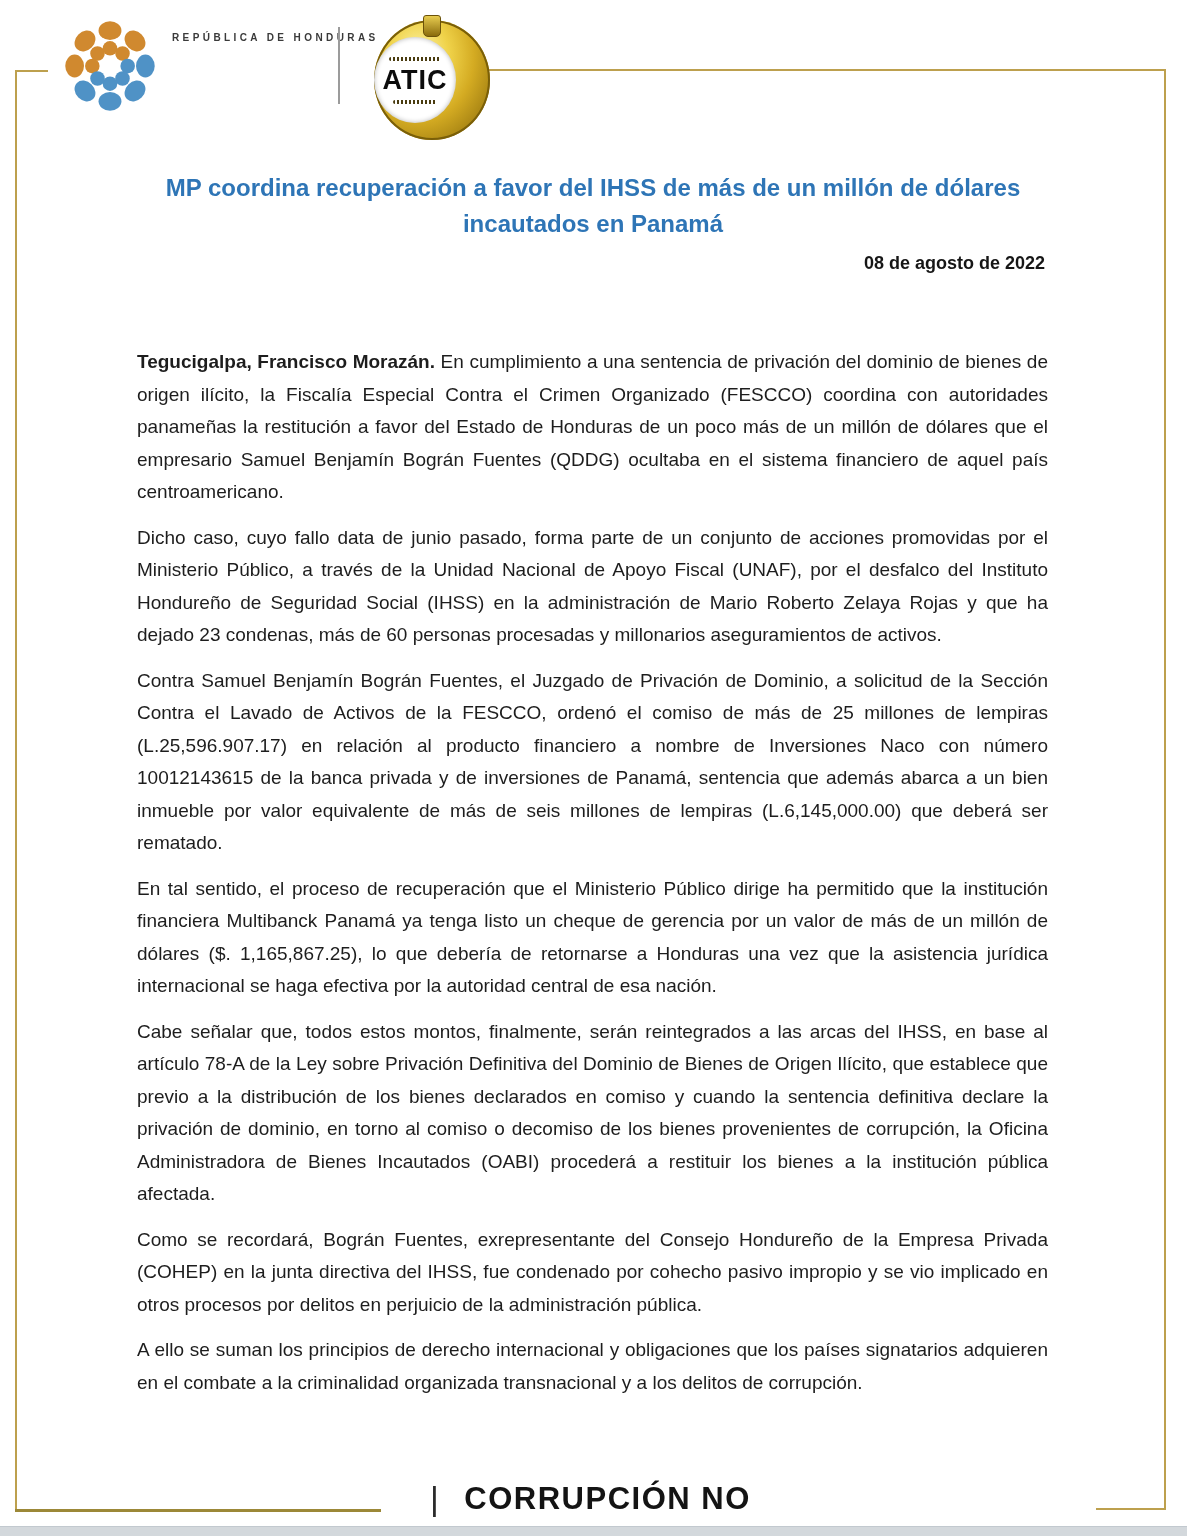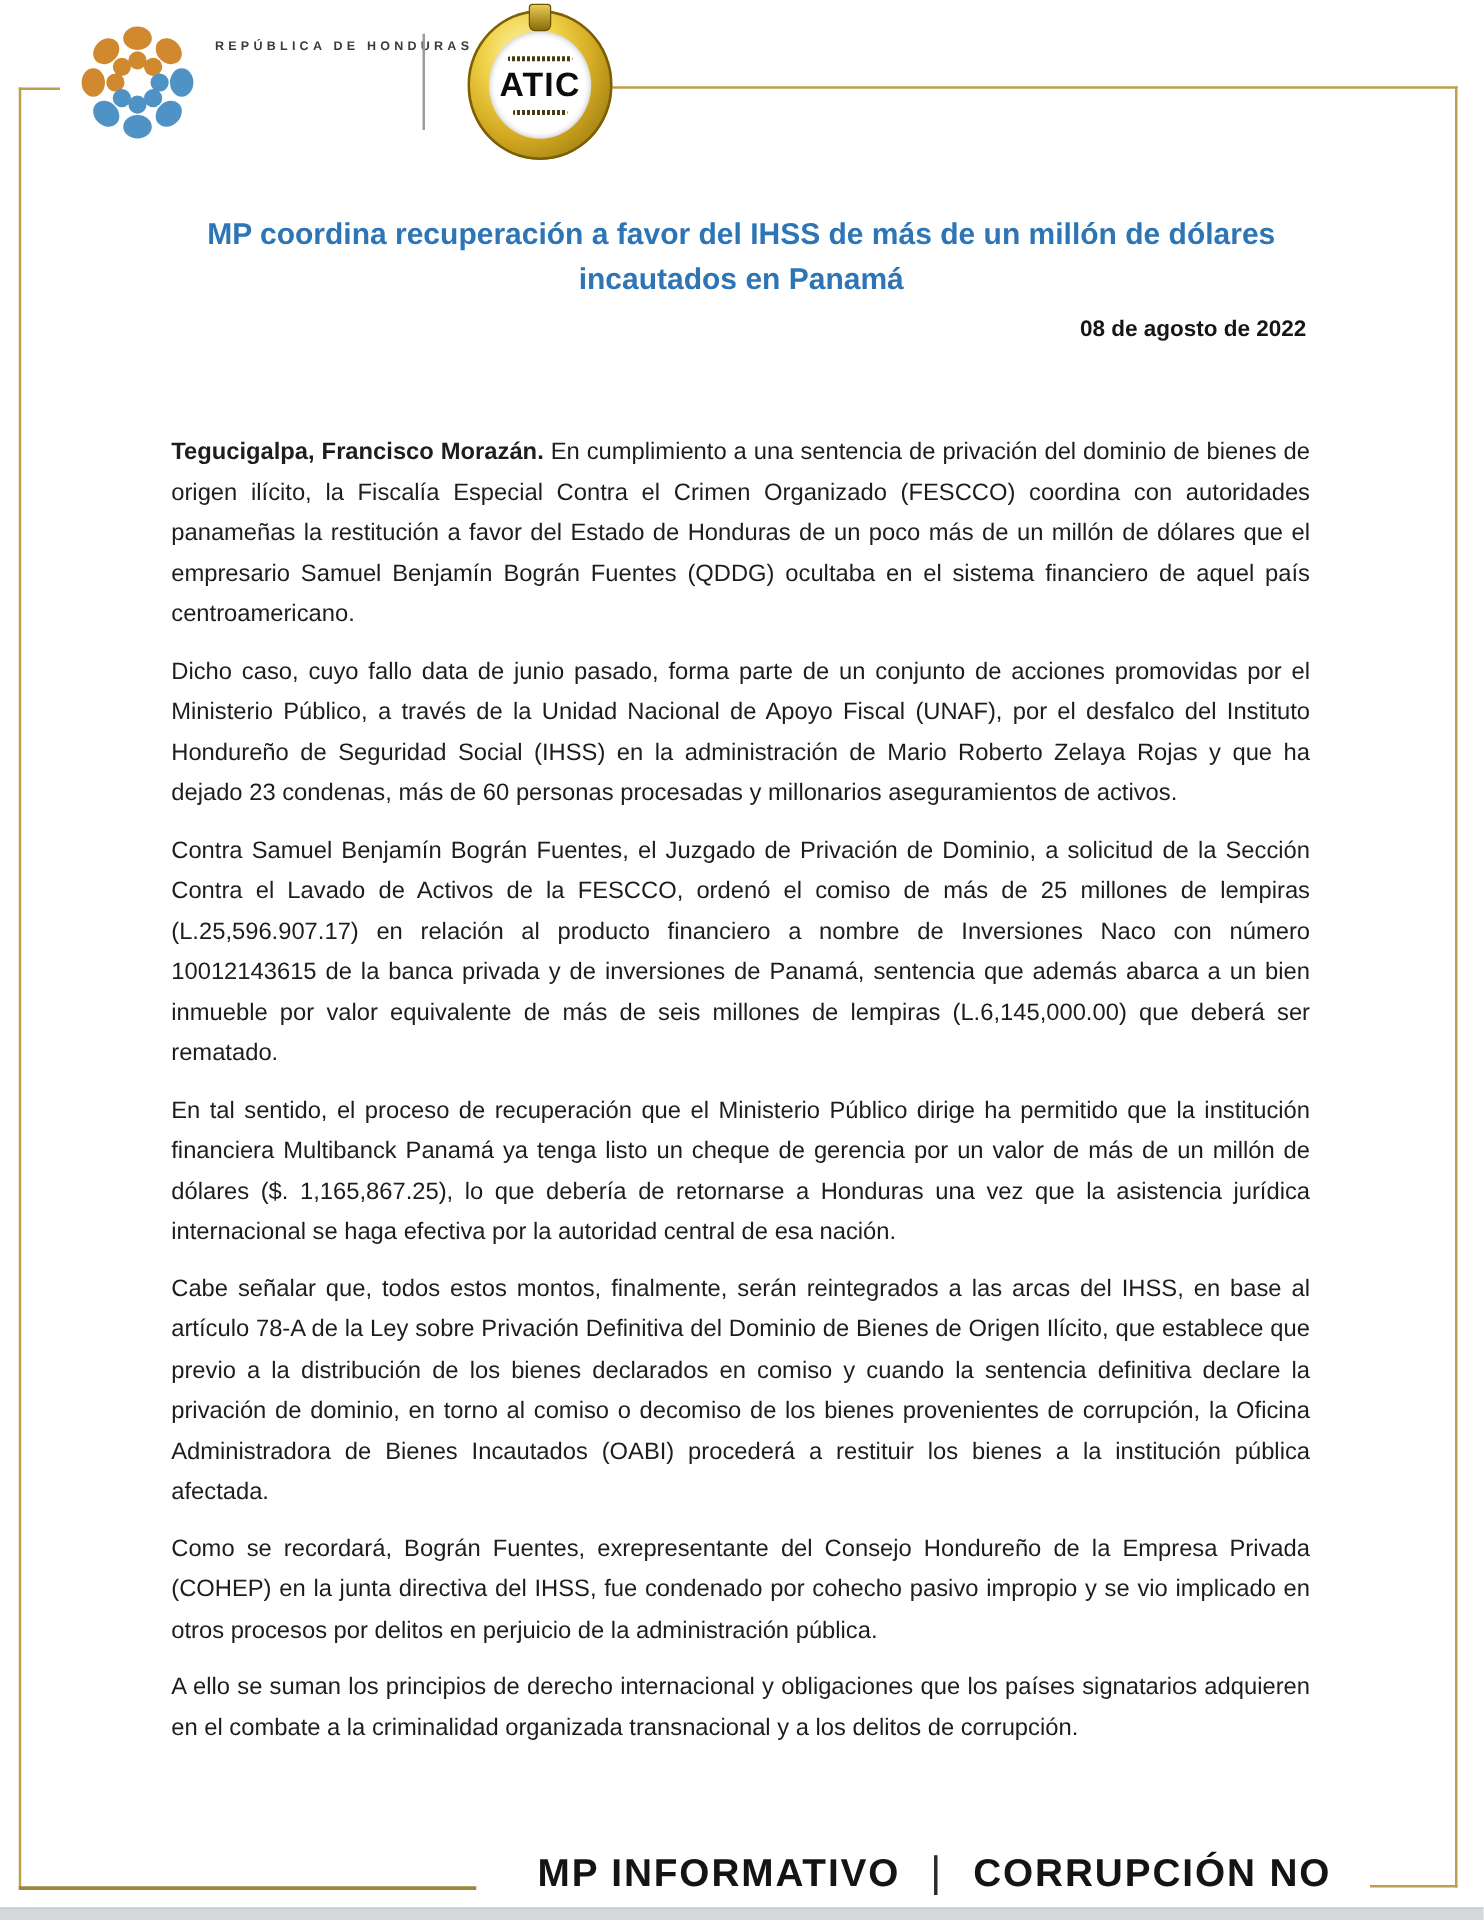--- a/index.html
+++ b/index.html
@@ -23,25 +23,25 @@
   .frame-br-h   { left: 1096px; top: 1508px; width: 70px;  height: 2px; }
 
   
   .mp-icon { position: absolute; left: 58px; top: 14px; width: 104px; height: 104px; }
   .mp-text { position: absolute; left: 172px; top: 26px; }
   .mp-line { font-size: 36px; line-height: 37px; font-weight: 700; color: #151515; letter-spacing: 0.5px; }
   .mp-sub  { margin-top: 6px; font-size: 10px; font-weight: 700; letter-spacing: 3.4px; color: #3a3a3a; }
   .logo-divider { position: absolute; left: 338px; top: 27px; width: 2px; height: 77px; background: #9b9b9b; }
 
   .atic-badge {
-    position: absolute; left: 374px; top: 8px; width: 116px; height: 120px;
+    position: absolute; left: 374px; top: 20px; width: 116px; height: 120px;
     border-radius: 50%;
     background: radial-gradient(ellipse at 38% 30%, #fdf6b0 0%, #f0d34a 30%, #d4ab22 55%, #9c7a10 85%, #876708 100%);
     box-shadow: inset 0 0 0 2px #7a5f08;
-    display: flex; align-items: center; justify-content: center;
+    display: flex; align-items: center; 
   }
   .atic-inner {
     width: 82px; height: 86px; border-radius: 50%;
     background: #ffffff;
     box-shadow: inset 0 0 5px rgba(0,0,0,0.3);
     display: flex; flex-direction: column; align-items: center; justify-content: center; gap: 4px;
   }
   .atic-label { font-size: 27px; font-weight: 800; letter-spacing: 1px; color: #0c0c0c; }
   .atic-micro {
     width: 52px; height: 4px; border-radius: 2px;
@@ -161,18 +161,17 @@
   <p><strong>Tegucigalpa, Francisco Morazán.</strong><span> En cumplimiento a una sentencia de privación del dominio de bienes de origen ilícito, la Fiscalía Especial Contra el Crimen Organizado (FESCCO) coordina con autoridades panameñas la restitución a favor del Estado de Honduras de un poco más de un millón de dólares que el empresario Samuel Benjamín Bográn Fuentes (QDDG) ocultaba en el sistema financiero de aquel país centroamericano.</span></p>
   <p><span>Dicho caso, cuyo fallo data de junio pasado, forma parte de un conjunto de acciones promovidas por el Ministerio Público, a través de la Unidad Nacional de Apoyo Fiscal (UNAF), por el desfalco del Instituto Hondureño de Seguridad Social (IHSS) en la administración de Mario Roberto Zelaya Rojas y que ha dejado 23 condenas, más de 60 personas procesadas y millonarios aseguramientos de activos.</span></p>
   <p><span>Contra Samuel Benjamín Bográn Fuentes, el Juzgado de Privación de Dominio, a solicitud de la Sección Contra el Lavado de Activos de la FESCCO, ordenó el comiso de más de 25 millones de lempiras (L.25,596.907.17) en relación al producto financiero a nombre de Inversiones Naco con número 10012143615 de la banca privada y de inversiones de Panamá, sentencia que además abarca a un bien inmueble por valor equivalente de más de seis millones de lempiras (L.6,145,000.00) que deberá ser rematado.</span></p>
   <p><span>En tal sentido, el proceso de recuperación que el Ministerio Público dirige ha permitido que la institución financiera Multibanck Panamá ya tenga listo un cheque de gerencia por un valor de más de un millón de dólares ($. 1,165,867.25), lo que debería de retornarse a Honduras una vez que la asistencia jurídica internacional se haga efectiva por la autoridad central de esa nación.</span></p>
   <p><span>Cabe señalar que, todos estos montos, finalmente, serán reintegrados a las arcas del IHSS, en base al artículo 78-A de la Ley sobre Privación Definitiva del Dominio de Bienes de Origen Ilícito, que establece que previo a la distribución de los bienes declarados en comiso y cuando la sentencia definitiva declare la privación de dominio, en torno al comiso o decomiso de los bienes provenientes de corrupción, la Oficina Administradora de Bienes Incautados (OABI) procederá a restituir los bienes a la institución pública afectada.</span></p>
   <p><span>Como se recordará, Bográn Fuentes, exrepresentante del Consejo Hondureño de la Empresa Privada (COHEP) en la junta directiva del IHSS, fue condenado por cohecho pasivo impropio y se vio implicado en otros procesos por delitos en perjuicio de la administración pública.</span></p>
   <p><span>A ello se suman los principios de derecho internacional y obligaciones que los países signatarios adquieren en el combate a la criminalidad organizada transnacional y a los delitos de corrupción.</span></p>
 </div>
 
 <div class="doc-footer">
-  <span>MP INFORMATIVO</span>
   <span class="sep">|</span>
   <span>CORRUPCIÓN NO</span>
 </div>
 
 <div class="bottom-strip"></div>
 
 </body></html>

